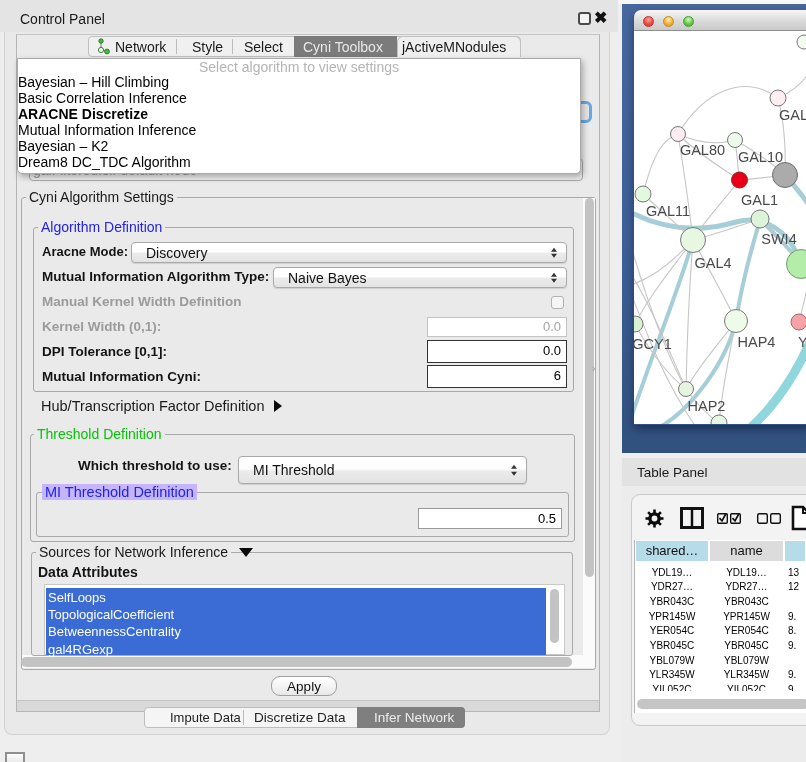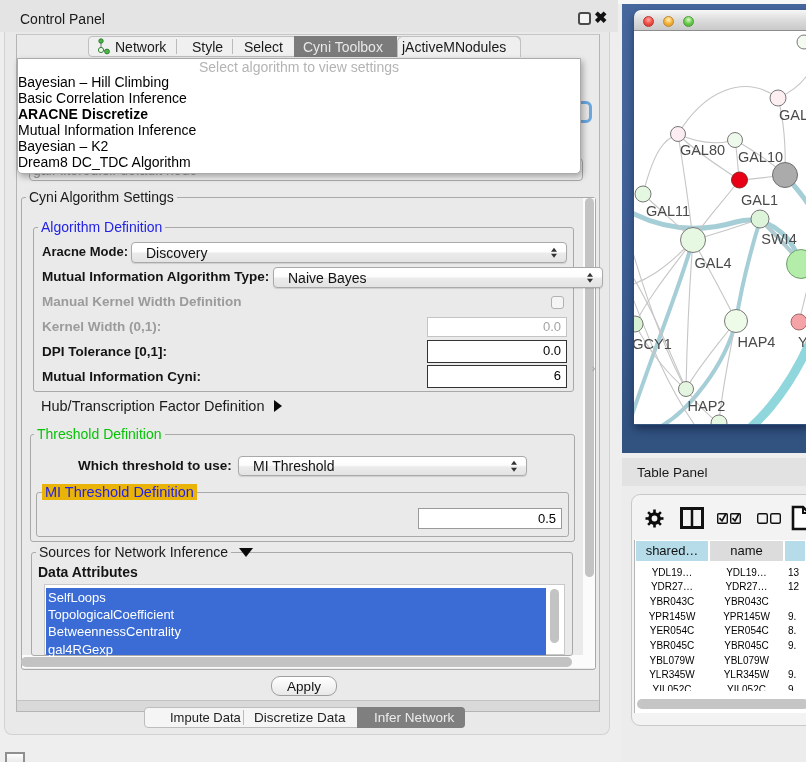--- a/index.html
+++ b/index.html
@@ -81,21 +81,21 @@
   <div class="flabel" style="left:42px;top:244px;font-size:13px;">Aracne Mode:</div>
   <div class="combo" style="left:131px;top:242px;width:436px;height:21px;">
     <div class="ctext">Discovery</div>
       <div class="arrows">
         <div class="up"></div>
         <div class="dn"></div>
       </div>
   </div>
 
   <div class="flabel" style="left:42px;top:269px;">Mutual Information Algorithm Type:</div>
-  <div class="combo" style="left:273px;top:267px;width:330px;height:21px;">
+  <div class="combo" style="left:273px;top:267px;width:294px;height:21px;">
     <div class="ctext">Naive Bayes</div>
       <div class="arrows">
         <div class="up"></div>
         <div class="dn"></div>
       </div>
   </div>
 
   <div class="flabel gray" style="left:42px;top:294px;">Manual Kernel Width Definition</div>
   <div class="abs" style="left:551px;top:296px;width:13px;height:13px;border:1px solid #b2b2b2;border-radius:3px;background:#f5f5f5;"></div>
 
@@ -108,30 +108,30 @@
   <div class="flabel" style="left:42px;top:369px;">Mutual Information Cyni:</div>
   <div class="tfield" style="left:427px;top:365px;width:140px;height:23px;border:1.5px solid #333;color:#000;line-height:20px;padding-right:5px;">6</div>
 
   <div class="abs lbl" style="left:41px;top:398px;font-size:14.5px;">Hub/Transcription Factor Definition</div>
   <div class="abs" style="left:274px;top:400px;width:0;height:0;border-top:6.5px solid transparent;border-bottom:6.5px solid transparent;border-left:8.5px solid #0a0a0a;"></div>
 
   <div class="groupbox" style="left:30px;top:434px;width:545px;height:108px;"></div>
   <div class="grouplab" style="left:34px;top:426px;color:#06c306;background:#eaeaea;">Threshold Definition</div>
 
   <div class="flabel" style="left:78px;top:458px;">Which threshold to use:</div>
-  <div class="combo" style="left:238px;top:456px;width:289px;height:20px;">
+  <div class="combo" style="left:238px;top:456px;width:289px;height:28px;">
     <div class="ctext">MI Threshold</div>
       <div class="arrows">
         <div class="up"></div>
         <div class="dn"></div>
       </div>
   </div>
 
   <div class="groupbox" style="left:36px;top:492px;width:533px;height:45px;"></div>
-  <div class="grouplab" style="left:42px;top:484px;color:#2222e6;background:#eab308;font-size:14.5px;">MI Threshold Definition</div>
+  <div class="grouplab" style="left:42px;top:484px;color:#2222e6;background:#c4b5fd;font-size:14.5px;">MI Threshold Definition</div>
   <div class="tfield" style="left:418px;top:508px;width:144px;height:21px;border:1px solid #9a9a9a;color:#000;line-height:19px;padding-right:5px;">0.5</div>
 
   <div class="groupbox" style="left:31px;top:552px;width:542px;height:104px;"></div>
   <div class="grouplab" style="left:36px;top:544px;color:#1a1a1a;">Sources for Network Inference</div>
   <div class="abs" style="left:239px;top:548px;width:0;height:0;border-left:7px solid transparent;border-right:7px solid transparent;border-top:9px solid #0a0a0a;"></div>
   <div class="flabel" style="left:38px;top:564px;font-size:14px;">Data Attributes</div>
 
   <div class="abs" style="left:44px;top:584px;width:521px;height:71px;background:#fff;border:1px solid #c9c9c9;"></div>
   <div class="abs" style="left:45.5px;top:588px;width:500px;height:67px;background:#3b6bd5;"></div>
   <div class="abs" style="left:48px;top:589px;font-size:13px;color:#fff;line-height:17.2px;">SelfLoops<br>TopologicalCoefficient<br>BetweennessCentrality<br>gal4RGexp</div>

